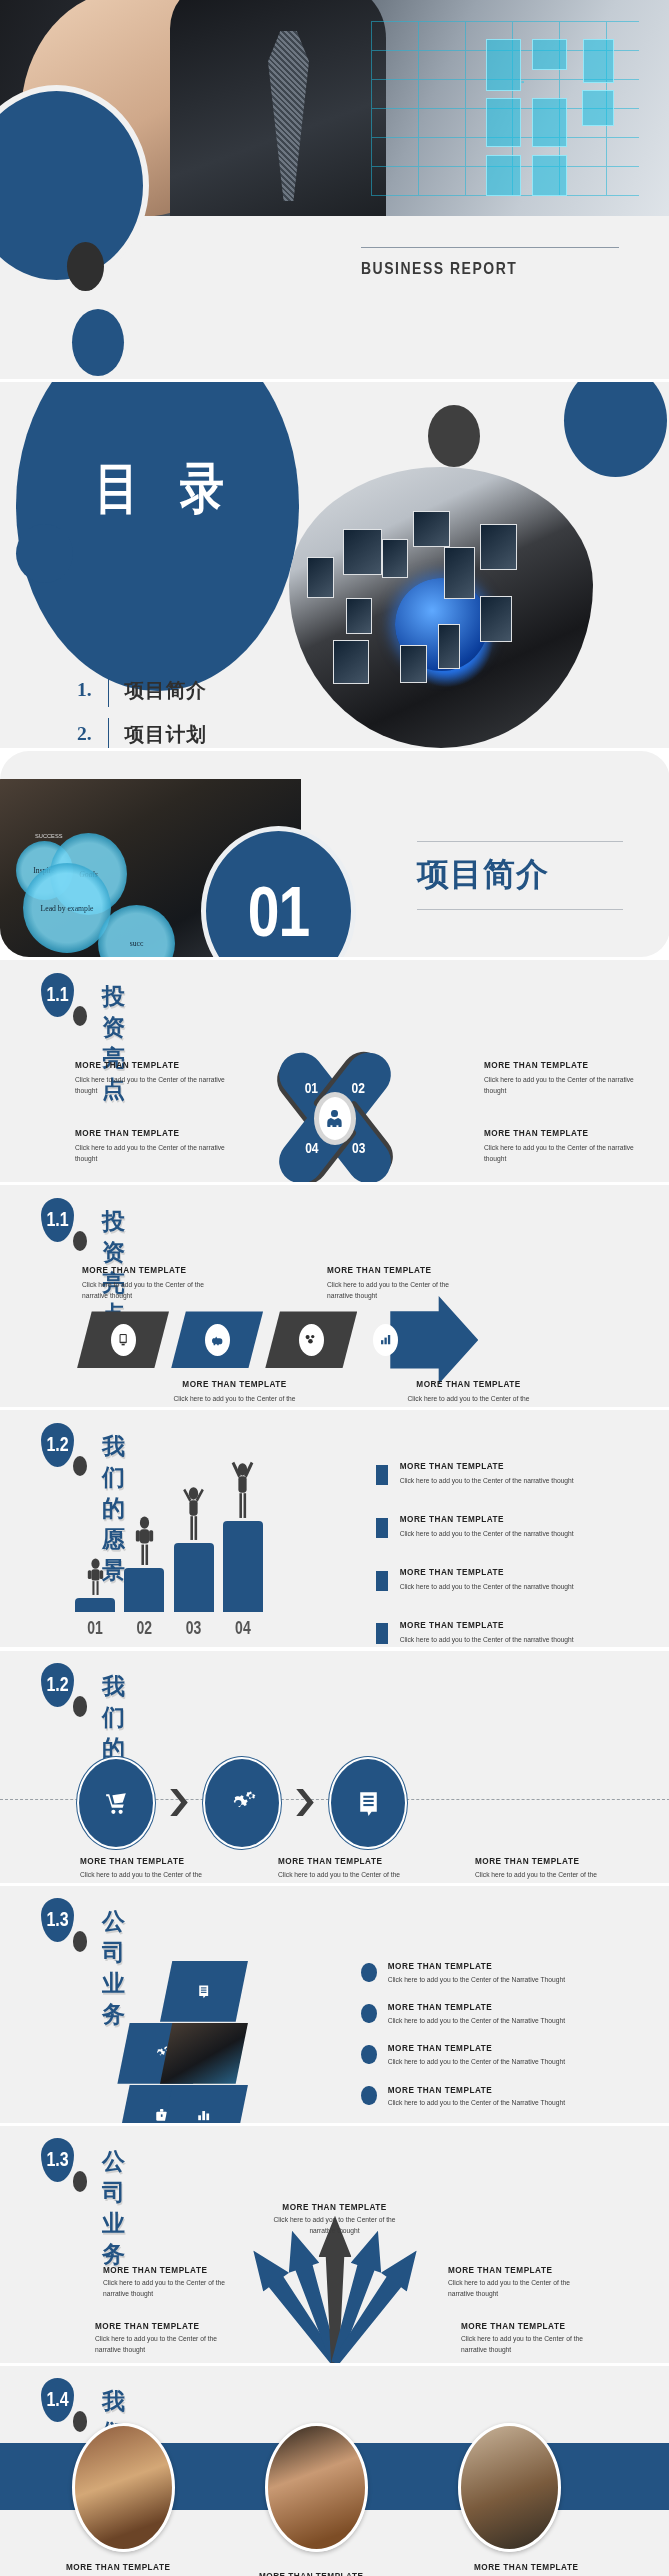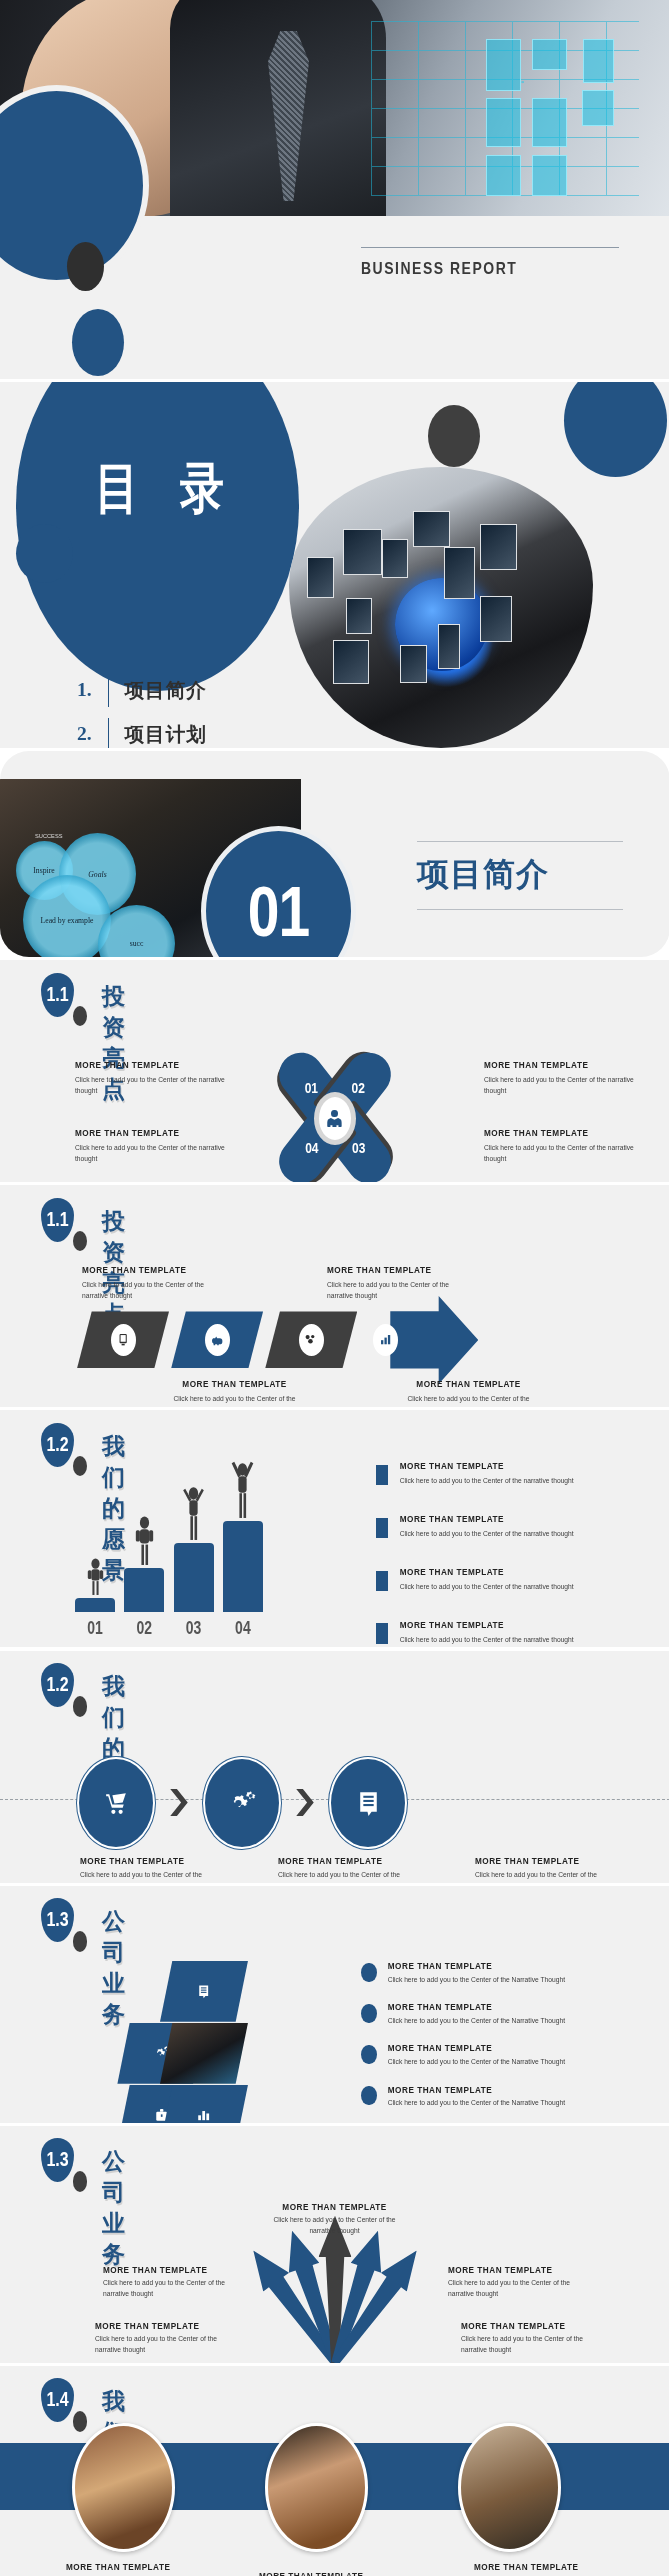--- a/index.html
+++ b/index.html
@@ -404,24 +404,24 @@
     </div>
 
   </div>
 </section>
 
 <section class="slide s3">
   <div class="sec-photo">
     <div class="gear" style="left:15.5px;top:62px;width:57px;height:59px;">
       <span>Inspire</span>
     </div>
-    <div class="gear" style="left:59px;top:54px;width:77px;height:82px;font-style:italic;">
+    <div class="gear" style="left:50px;top:54px;width:77px;height:82px;font-style:italic;">
       <span>Goals</span>
     </div>
-    <div class="gear" style="left:23px;top:96px;width:88px;height:90px;">
+    <div class="gear" style="left:23px;top:84px;width:88px;height:90px;">
       <span>Lead by example</span>
     </div>
     <div class="gear" style="left:98px;top:126px;width:77px;height:77px;">
       <span>succ</span>
     </div>
     <div class="abs" style="left:35px;top:54px;font-size:5.7px;color:#ddd;">SUCCESS</div>
   </div>
 
   <div class="sec-circle abs">
     <span class="sec-num">01</span>

